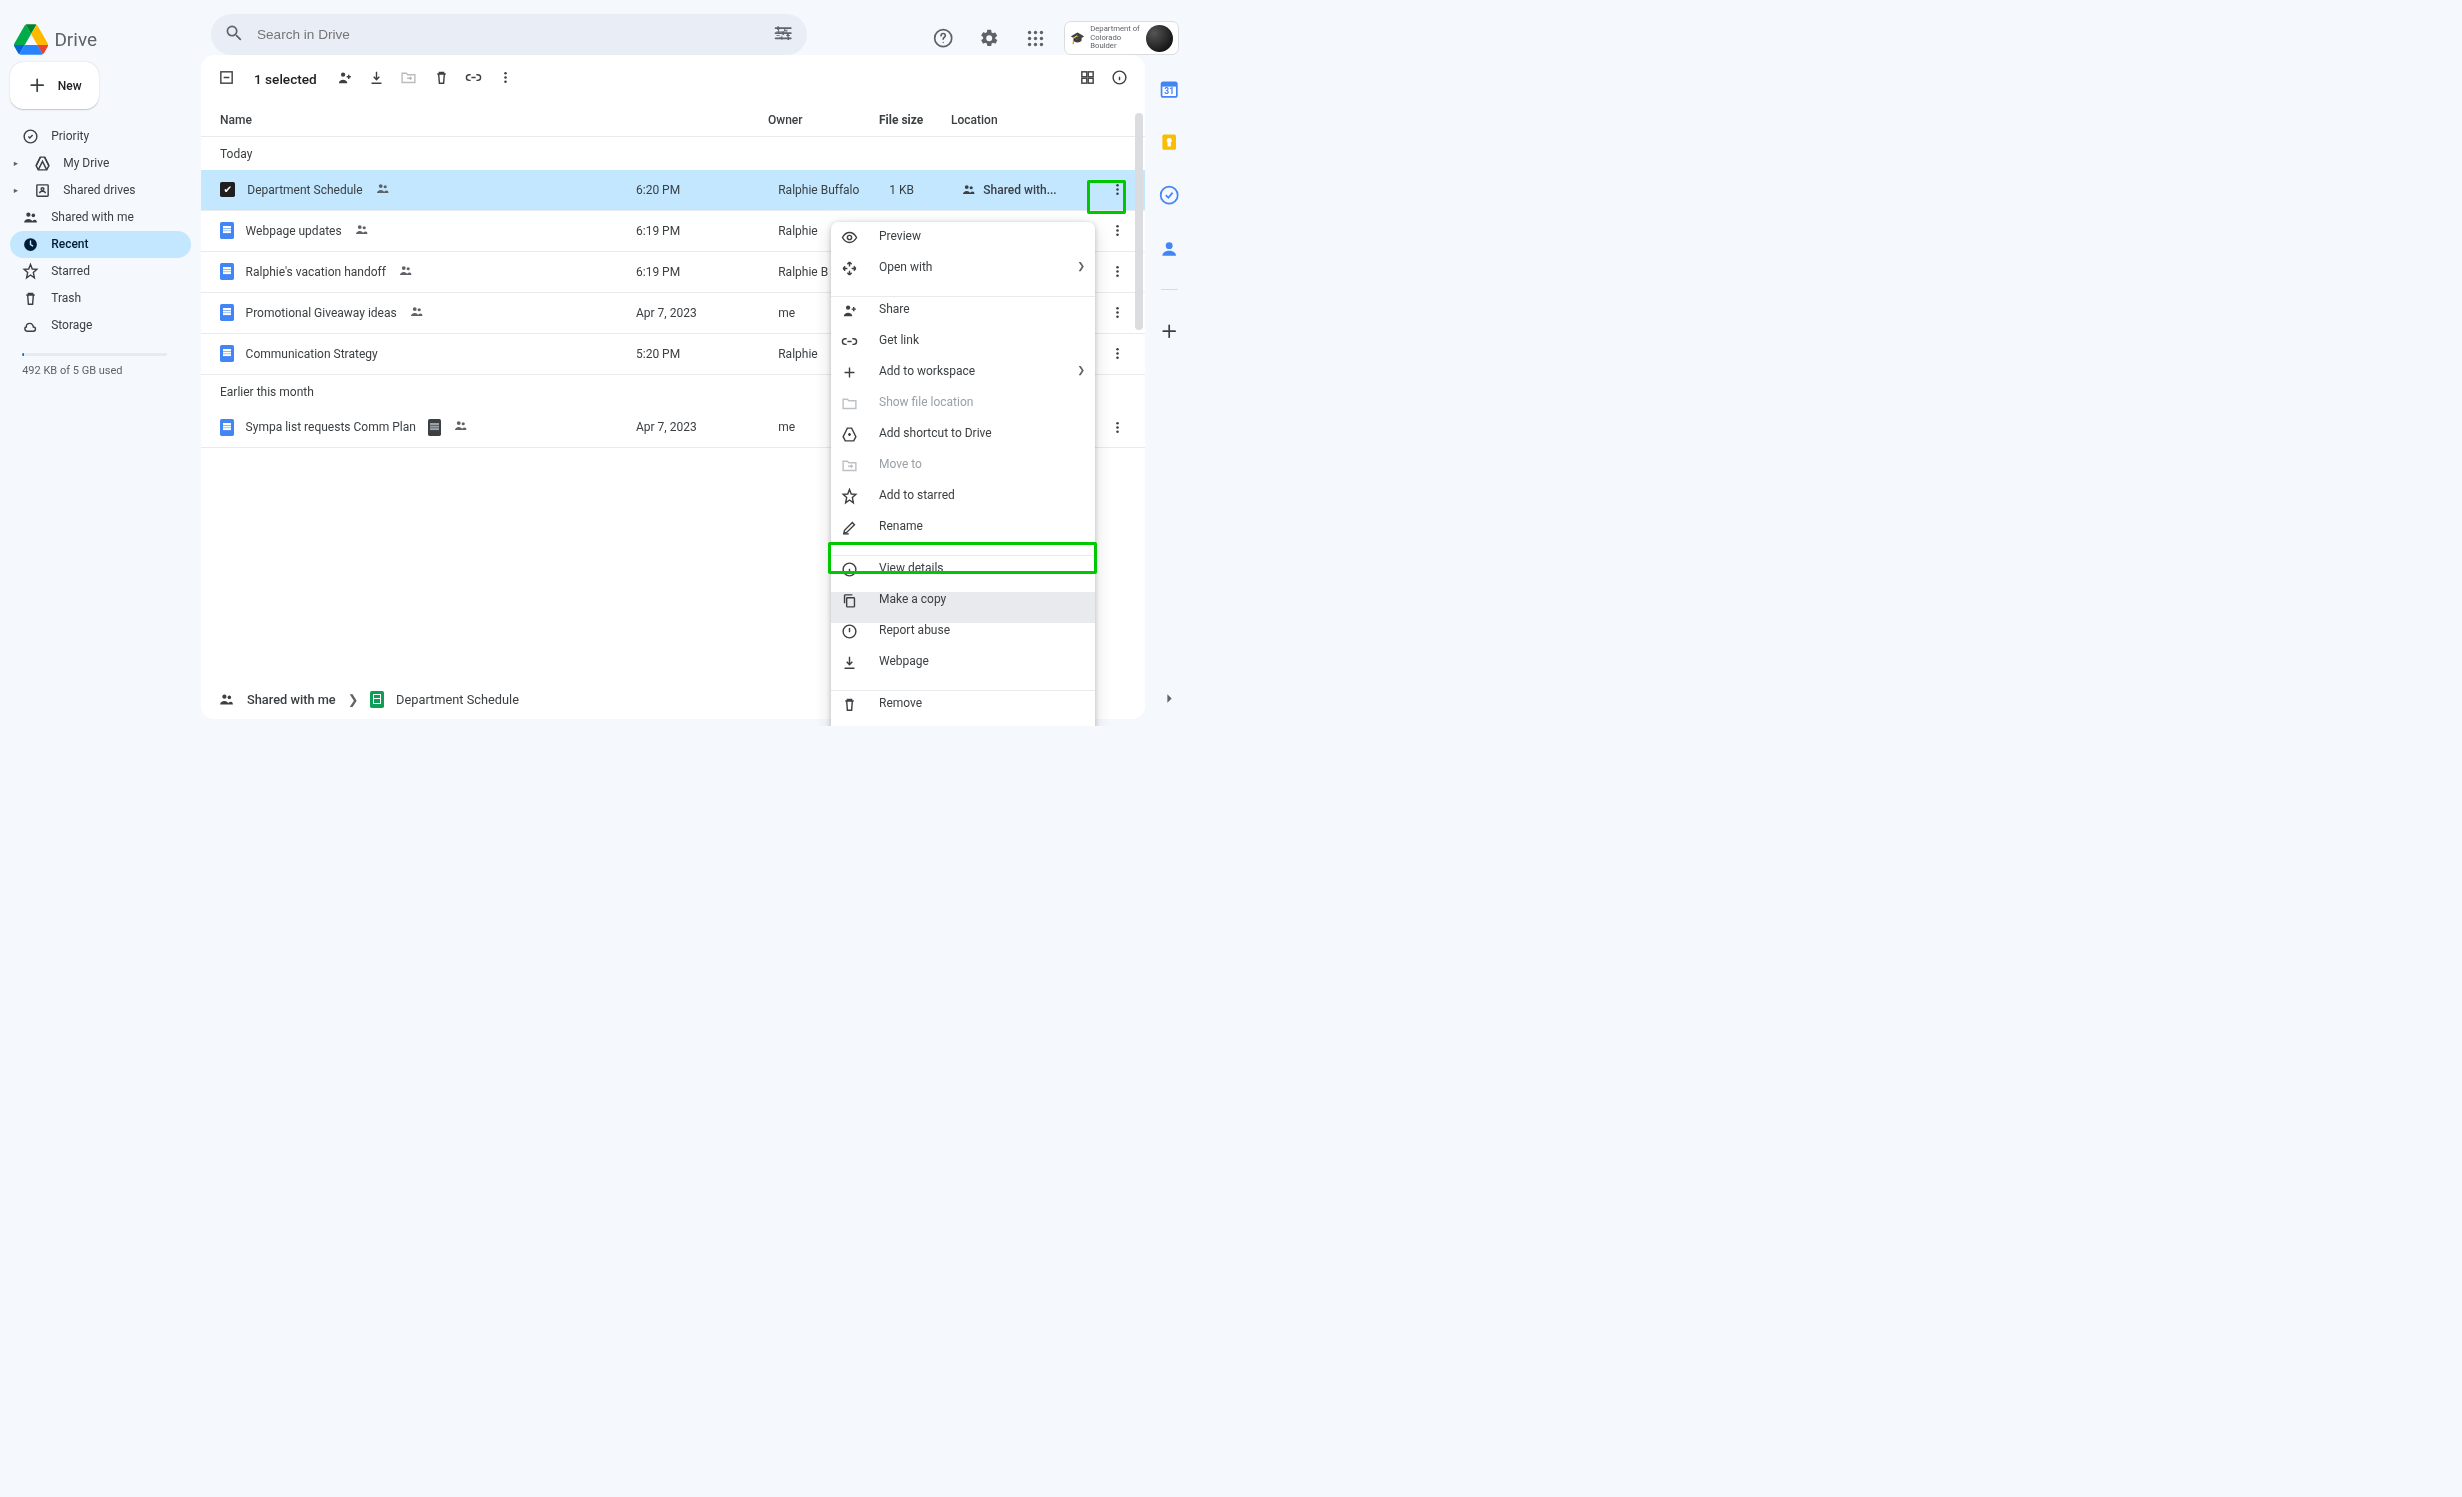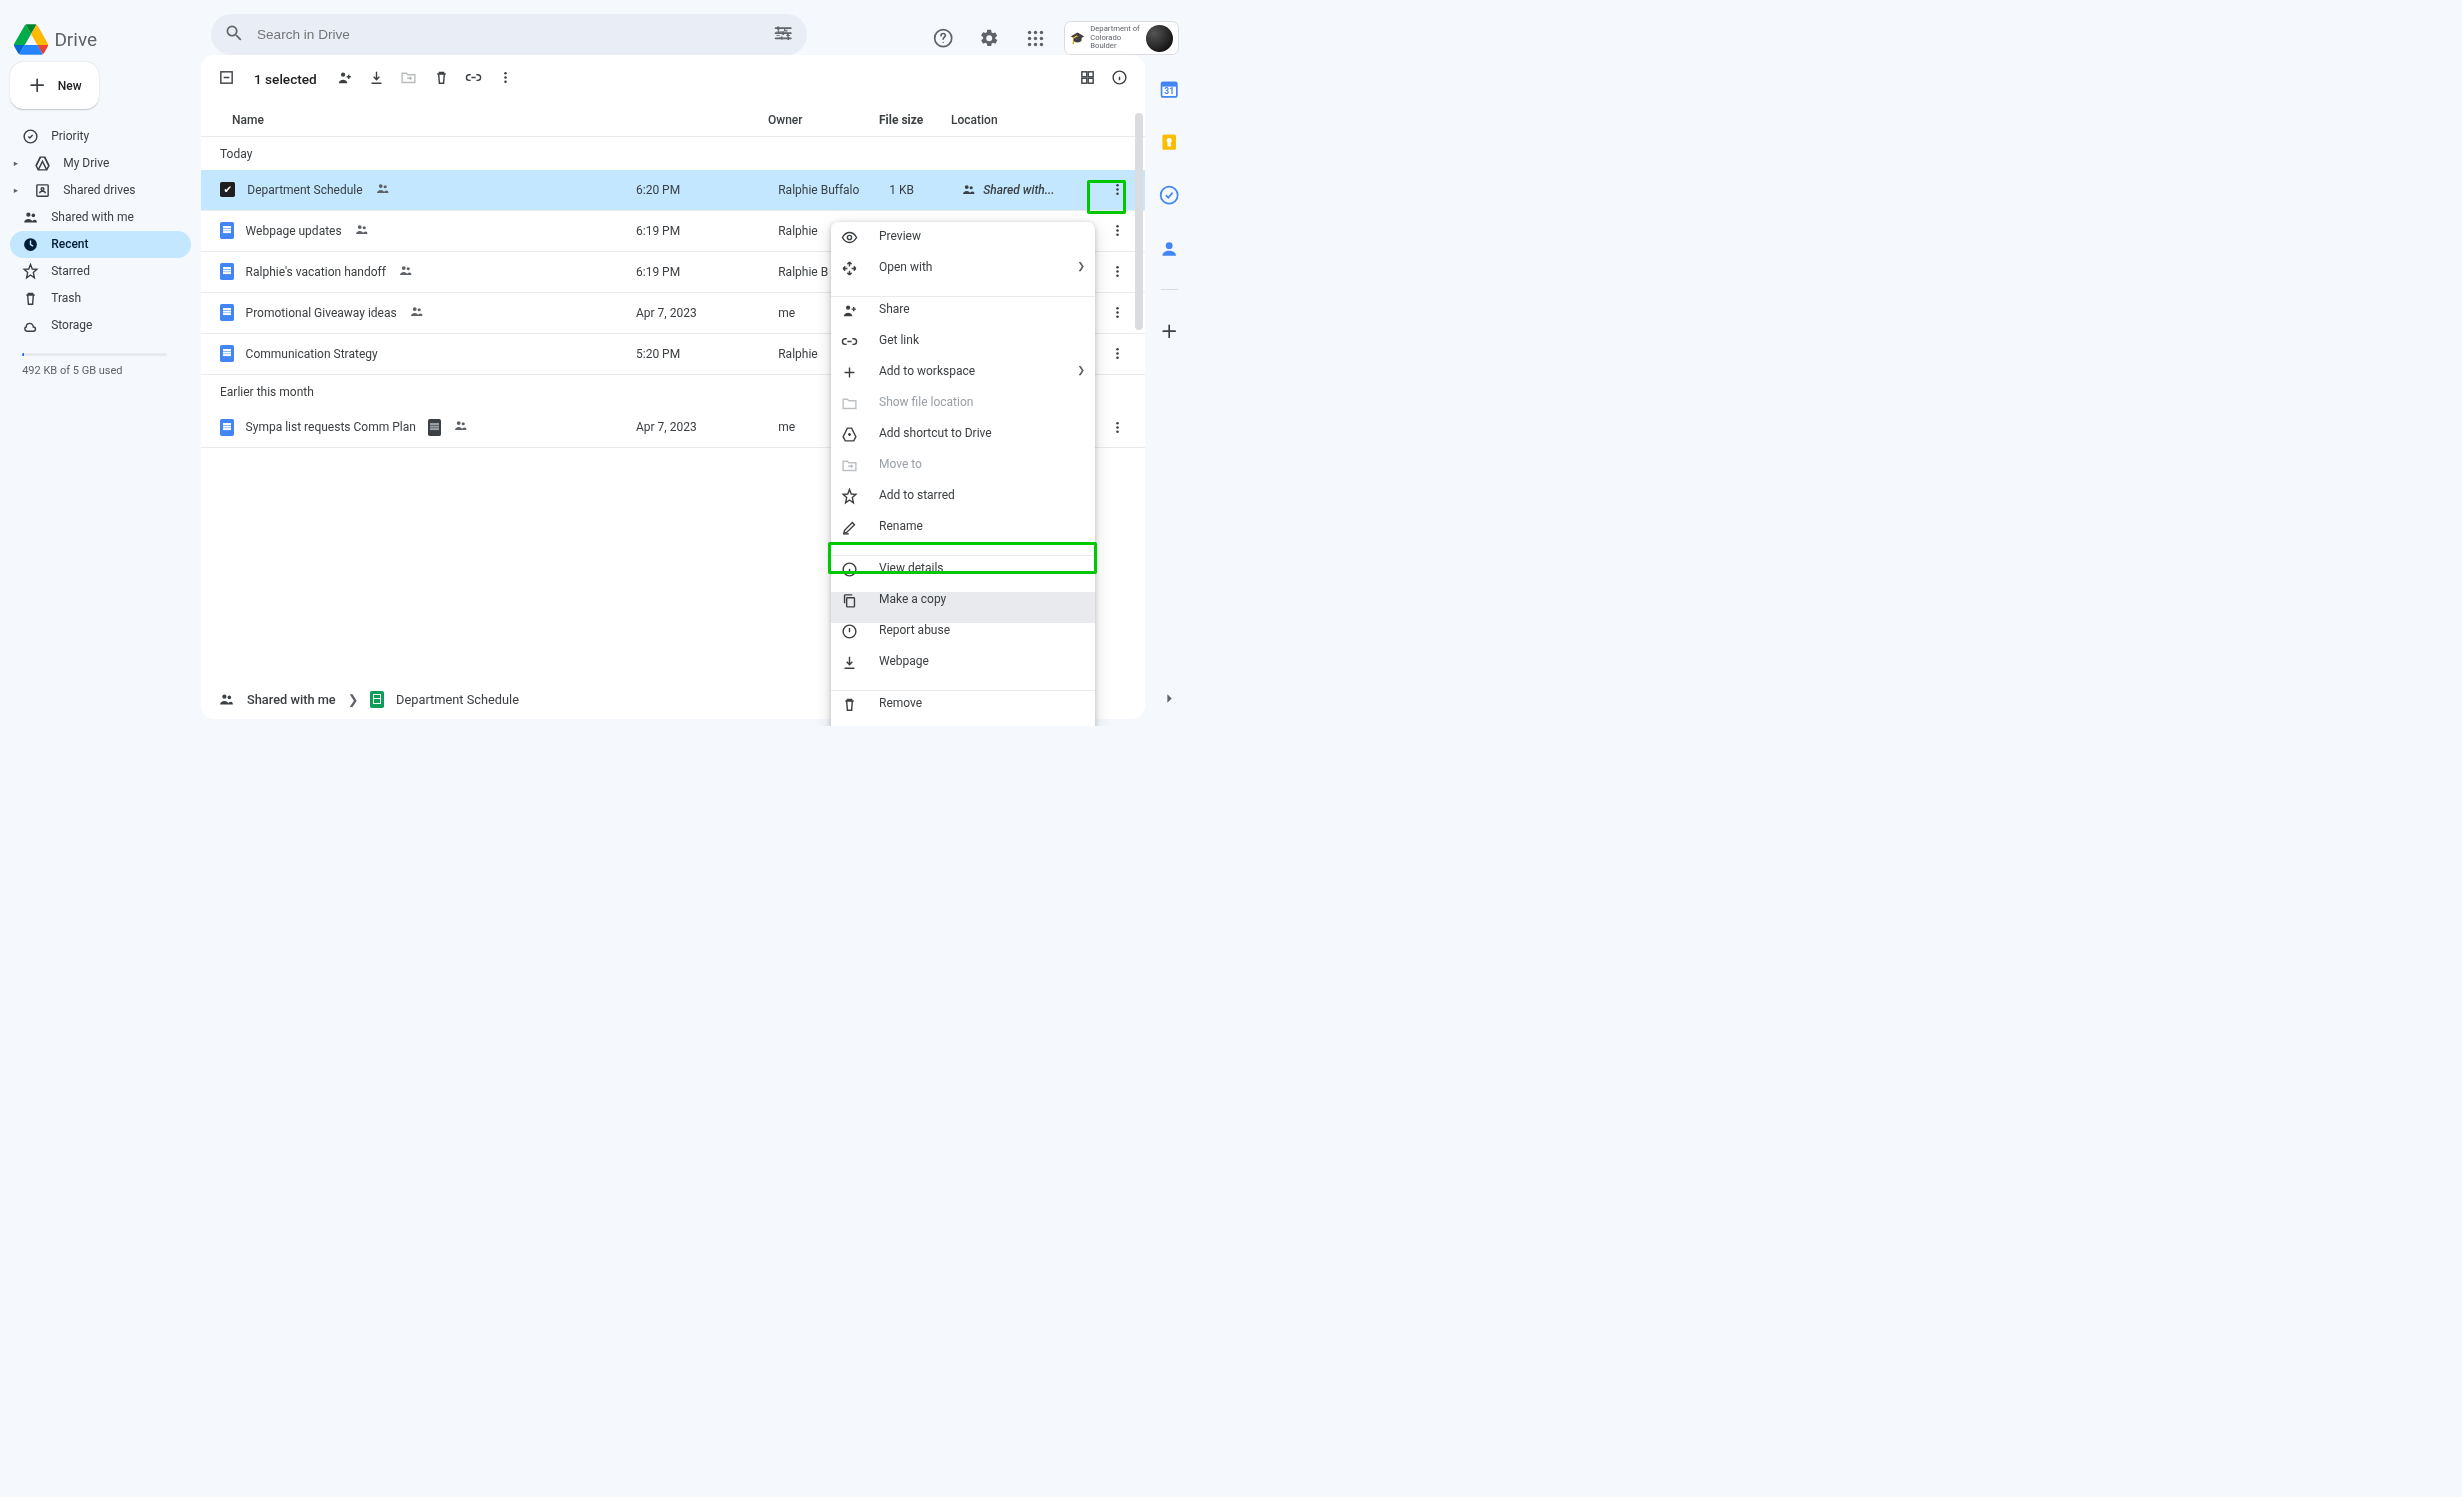--- a/index.html
+++ b/index.html
@@ -32,36 +32,36 @@
 
   .main { flex:1; display:flex; gap:0;justify-content:center;}
   .content { flex:1; background:#fff; border-radius:13.6px; margin: 0 0 6.8px 0; display:flex; flex-direction:column; position:relative; overflow:hidden;}
   
   .toolbar { display:flex; align-items:center; height:48px; padding:0 17px; gap:19px; border-bottom: none;}
   .sel-count { font-size:13.6px; font-weight:500;}
   .tool-icons { display:flex; gap:15.3px; align-items:center; color:#444;}
   .toolbar-right { margin-left:auto; display:flex; gap:15.3px; align-items:center; color:#444;}
 
   .col-header { display:flex; align-items:center; height:34px; padding:0 17px 0 19px; font-size:12px; font-weight:500; color:#3c4043; border-bottom:0.9px solid #e8eaed;}
-  .col-name { flex:1;margin-left:12px; }
+  .col-name { flex:1; }
   .col-owner { width:111px;}
   .col-size { width:72px;font-weight:bold;}
   .col-loc { width:136px;}
   .col-actions-spacer { width:41px; }
 
   .section-label { padding:10.2px 0 8.5px 19px; font-size:12px; color:#3c4043;}
   
   .row { display:flex; align-items:center; height:41px; padding:0 6.8px 0 19px; border-bottom:0.9px solid #e8eaed; font-size:12px; color:#3c4043; position:relative;}
   .row.selected { background:#c2e7ff; }
   
   .row-grid { display:grid; grid-template-columns: 1fr 111px 72px 136px 41px; align-items:center; width:100%;}
   .row-grid .c-name { display:flex; align-items:center; gap:12px; overflow:hidden;}
   .row-grid .c-name .fname { white-space:nowrap;}
   .row-grid .c-owner { white-space:nowrap; overflow:hidden; text-overflow:ellipsis;}
-  .row-grid .c-loc { display:flex; align-items:center; gap:6.8px; white-space:nowrap; overflow:hidden; text-overflow:ellipsis;font-style:italic;} 
+  .row-grid .c-loc { display:flex; align-items:center; gap:6.8px; white-space:nowrap; overflow:hidden; text-overflow:ellipsis;} 
   .row .modtime { position:absolute; left:435px; }
   
   .more-cell { display:flex; justify-content:center;}
   .more-btn { width:31px; height:31px; display:flex; align-items:center; justify-content:center; border-radius:50%; cursor:pointer; color:#3c4043;}
 
   .checkbox { width:15.3px; height:15.3px; border-radius:1.7px; background:#1f1f1f; display:flex; align-items:center; justify-content:center; color:#fff; font-size:10.2px;}
   
   .shared-icon { color:#5f6368; }
   
   

